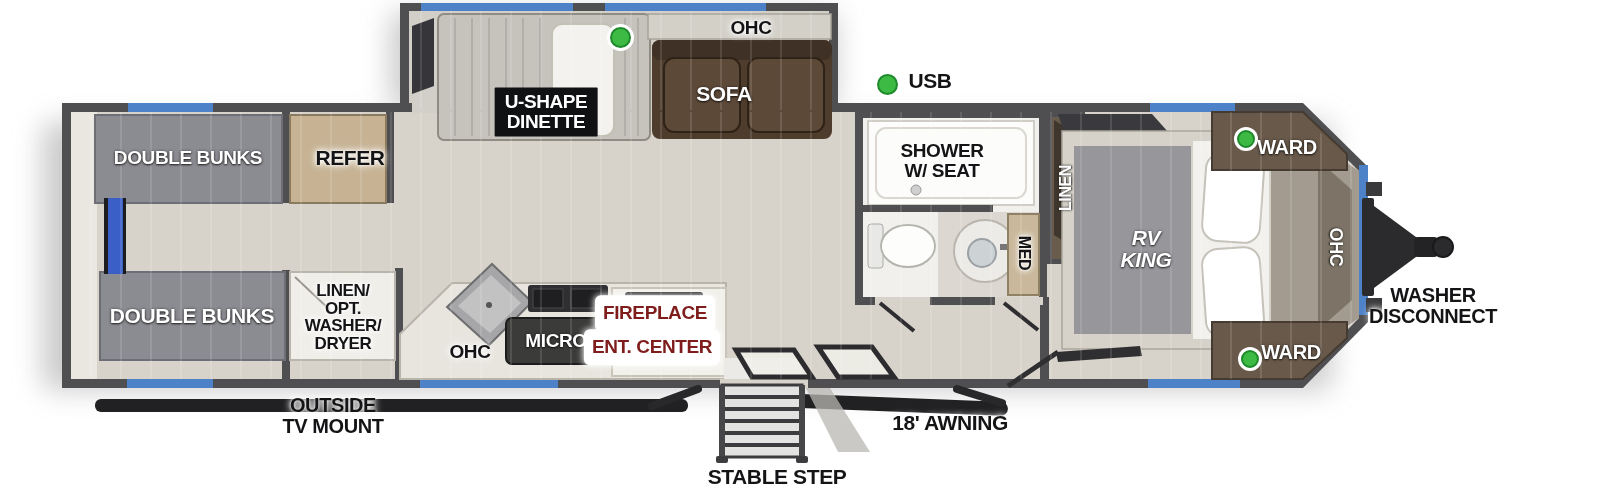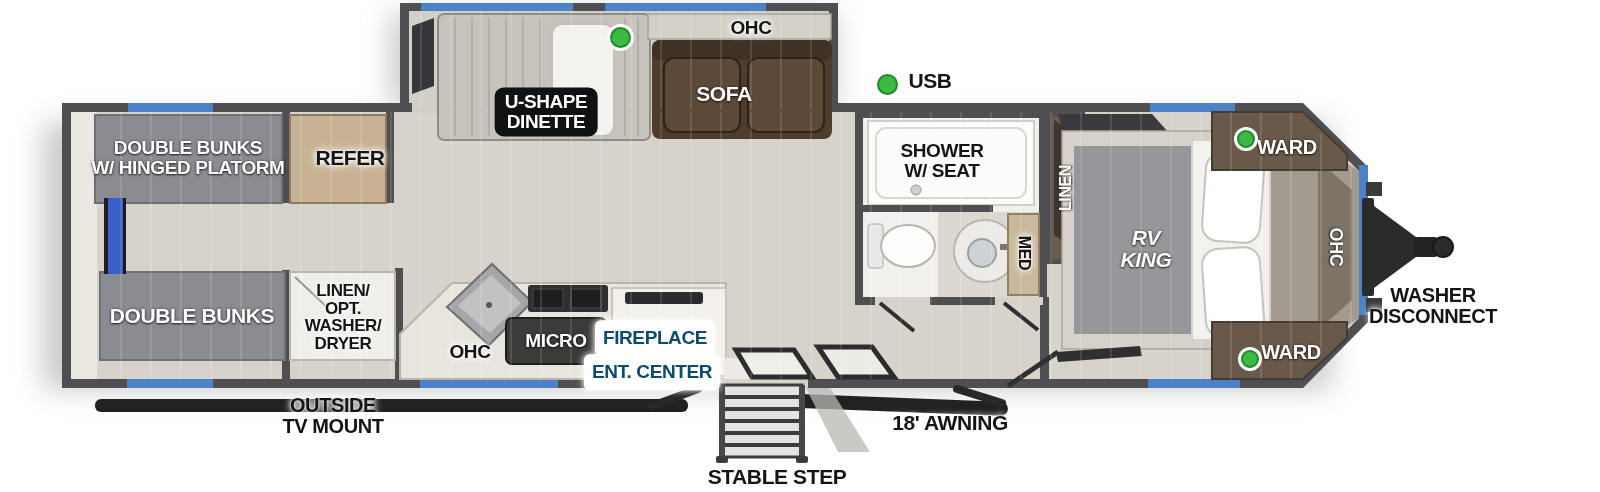--- a/index.html
+++ b/index.html
@@ -11,23 +11,23 @@
     background:repeating-linear-gradient(90deg,rgba(255,255,255,.12) 0 2px,rgba(0,0,0,0) 2px 30px);}
   .tex-main{clip-path:polygon(71px 112px,1299px 112px,1359px 171px,1359px 318px,1299px 379px,71px 379px);}
   .tex-slide{clip-path:polygon(409px 11px,829px 11px,829px 110px,409px 110px);}
   .lbl{position:absolute;font-weight:700;white-space:nowrap;line-height:1.03;text-align:center;
        transform:translate(-50%,-50%);z-index:5;letter-spacing:-0.4px;font-size:20px;}
   .lbl span{display:block;}
   .lw{color:#ffffff;text-shadow:0 1px 2px rgba(0,0,0,.7),0 0 3px rgba(0,0,0,.45);}
   .ld{color:#141416;text-shadow:0 0 3px #fff,0 0 6px #fff,0 0 9px #fff;}
   .rot90{transform:translate(-50%,-50%) rotate(90deg);}
   .rotm90{transform:translate(-50%,-50%) rotate(-90deg);}
-  .badge-dark{background:#101113;color:#fff;border-radius:9px;padding:5px 10px;text-shadow:none;}
-  .badge-light{background:#ffffff;color:#0c4a6e;border-radius:6px;padding:8px 8px;
-               box-shadow:0 0 6px rgba(255,255,255,.95);text-shadow:none;margin-top:25px;}
+  .badge-dark{background:#101113;color:#fff;border-radius:1px;padding:5px 10px;text-shadow:none;}
+  .badge-light{background:#ffffff;color:#7f1d1d;border-radius:6px;padding:8px 8px;
+               box-shadow:0 0 6px rgba(255,255,255,.95);text-shadow:none;}
   .dot{position:absolute;border-radius:50%;background:#3cba44;border:2px solid #1f8a2c;
        box-shadow:0 0 0 3px #ffffff,0 1px 2px rgba(0,0,0,.35);z-index:6;}
   .fs17{font-size:17px;}.fs18{font-size:18px;}.fs19{font-size:19px;}.fs21{font-size:21px;}.fs16{font-size:16px;}
 </style>
 </head>
 <body>
 
 <div id="stage">
 
   <div class="shadow" style="left:42px;top:122px;width:1290px;height:268px;"></div>
@@ -198,21 +198,20 @@
   <div class="floor-tex tex-main"></div>
   <div class="floor-tex tex-slide"></div>
 
   <div class="dot" style="left:610px;top:27px;width:17px;height:17px;"></div>
   <div class="dot" style="left:877px;top:74px;width:17px;height:17px;"></div>
   <div class="dot" style="left:1237px;top:130px;width:14px;height:14px;"></div>
   <div class="dot" style="left:1241px;top:350px;width:14px;height:14px;"></div>
 
   <div class="lbl lw fs19" style="left:188px;top:158px;">
     <span>DOUBLE BUNKS</span>
-      <span>W/ HINGED PLATORM</span>
   </div>
   <div class="lbl ld fs21" style="left:350px;top:158px;">REFER</div>
   <div class="lbl lw fs21" style="left:192px;top:316px;">DOUBLE BUNKS</div>
   <div class="lbl ld fs17" style="left:343px;top:317px;">
     <span>LINEN/</span>
       <span>OPT.</span>
     <span>WASHER/</span>
       <span>DRYER</span>
   </div>
 

